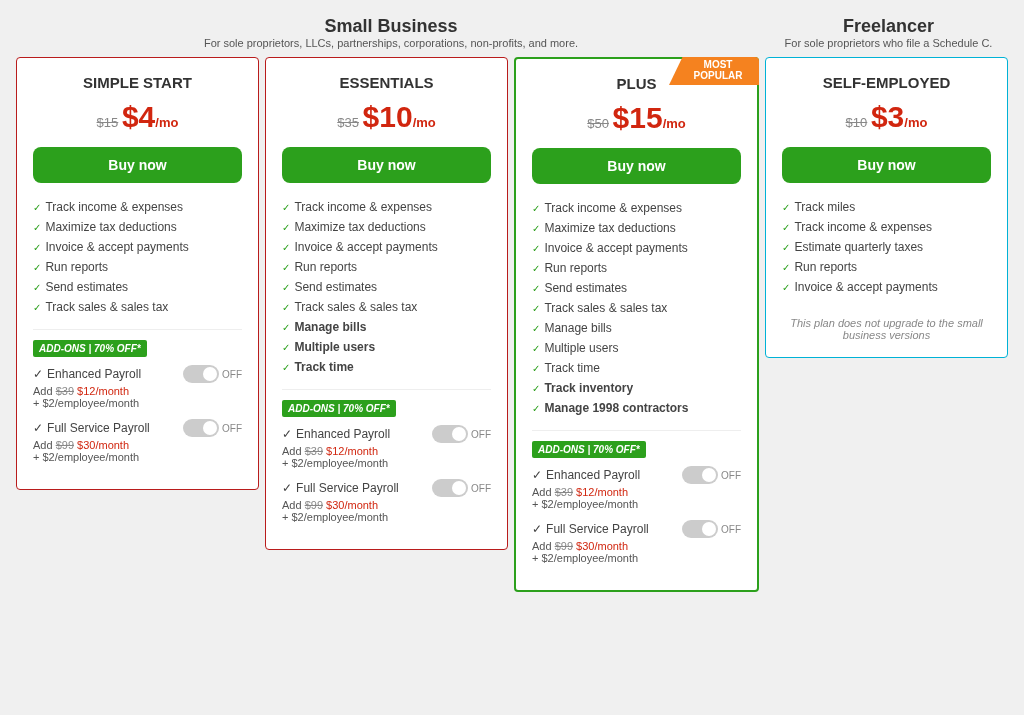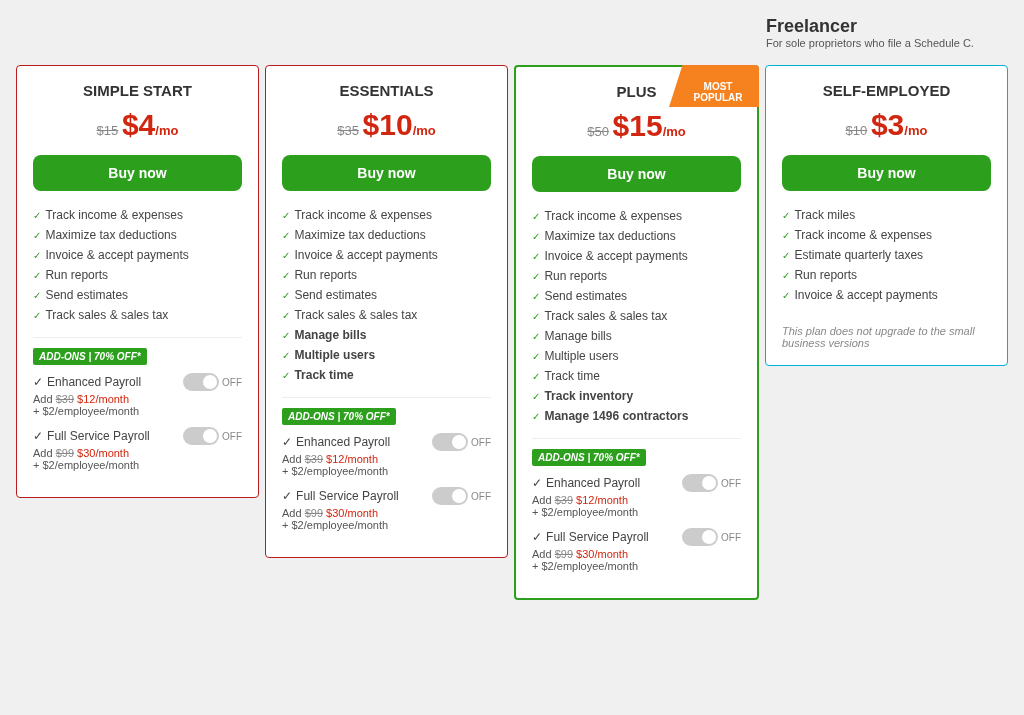--- a/index.html
+++ b/index.html
@@ -19,21 +19,22 @@
       display: flex;
       margin-bottom: 0;
     }
     .section-header-small-biz {
       flex: 0 0 750px;
       text-align: center;
       padding-bottom: 8px;
     }
     .section-header-freelancer {
       flex: 0 0 245px;
-      padding-bottom: 16px;
+      text-align: center;
+      padding-bottom: 8px;
     }
     .section-title {
       font-size: 18px;
       font-weight: bold;
       color: #333;
     }
     .section-subtitle {
       font-size: 11px;
       color: #555;
     }
@@ -55,21 +56,21 @@
       border: 2px solid #2ca01c;
     }
     .most-popular-badge {
       position: absolute;
       top: -2px;
       right: -2px;
       background: #f5821f;
       color: #fff;
       font-size: 10px;
       font-weight: bold;
-      padding: 16px 8px 4px 16px;
+      padding: 2px 8px 4px 16px;
       transform: rotate(0deg);
       border-radius: 0 4px 0 0;
       clip-path: polygon(15% 0%, 100% 0%, 100% 100%, 0% 100%);
       width: 90px;
       text-align: center;
     }
     .plan-name {
       font-size: 15px;
       font-weight: bold;
       text-align: center;
@@ -200,30 +201,33 @@
     .addon-price .discounted {
       color: #d1260f;
     }
     .freelancer-card {
       border: 1px solid #00b2d6;
     }
     .freelancer-no-upgrade {
       font-size: 11px;
       color: #888;
       font-style: italic;
+      text-align: center;
       margin-top: 20px;
     }
   </style>
 </head>
 <body>
 
 <div class="page-wrapper">
 
   <div class="section-headers">
     <div class="section-header-small-biz">
+      <div class="section-title">Small Business</div>
+      <div class="section-subtitle">For sole proprietors, LLCs, partnerships, corporations, non-profits, and more.</div>
     </div>
     <div class="section-header-freelancer">
       <div class="section-title">Freelancer</div>
       <div class="section-subtitle">For sole proprietors who file a Schedule C.</div>
     </div>
   </div>
 
   <div class="cards-row" id="cards-container">
   <div class="card">
         <div class="plan-name">SIMPLE START</div>
@@ -419,21 +423,21 @@
           <li>
       <span class="chevron">✓</span>
       <span class="feat-text">Track time</span>
     </li>
           <li class="bold-feature">
       <span class="chevron">✓</span>
       <span class="feat-text">Track inventory</span>
     </li>
           <li class="bold-feature">
       <span class="chevron">✓</span>
-      <span class="feat-text">Manage 1496 contractors</span>
+      <span class="feat-text">Manage 1998 contractors</span>
     </li>
         </ul>
         <div class="addons-section"><div class="addons-banner">ADD-ONS | 70% OFF*</div><div class="addon-item">
         <div class="addon-header">
           <div class="addon-name">
             <span class="chevron">✓</span>
             <span>Enhanced Payroll</span>
           </div>
           <div class="addon-toggle">
             <div class="toggle-track">

